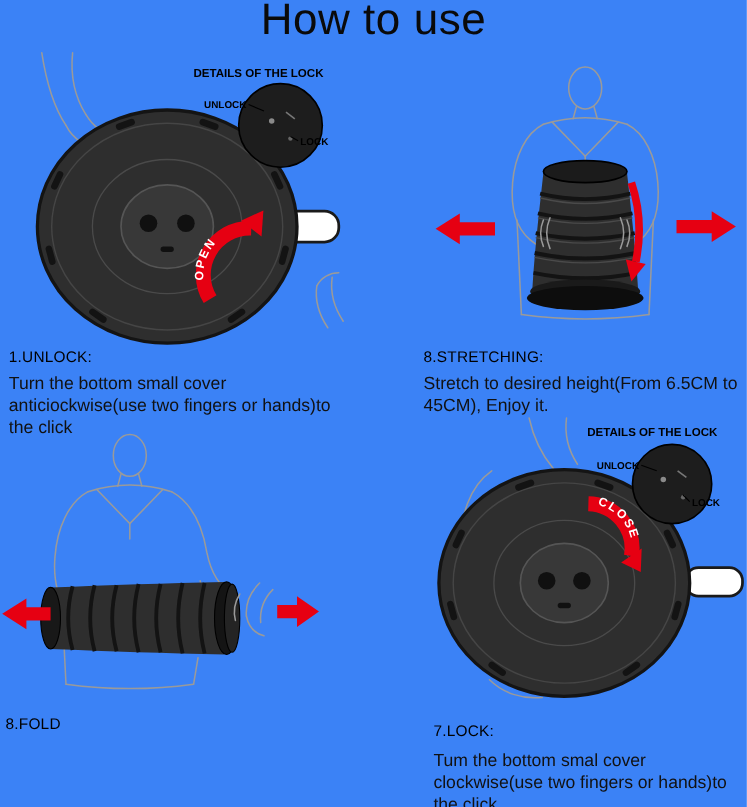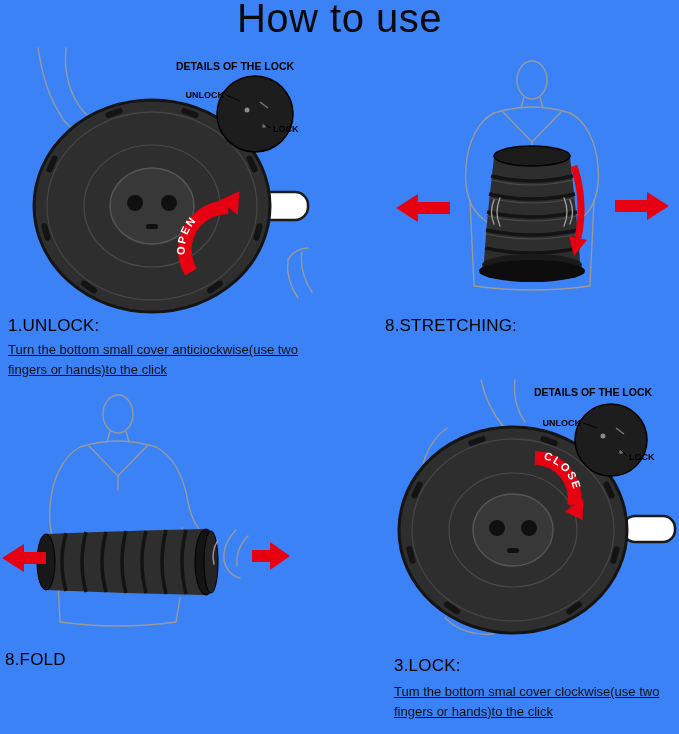--- a/index.html
+++ b/index.html
@@ -2,22 +2,22 @@
 <html><head>
 <meta charset="utf-8">
 <style>
   * { margin:0; padding:0; box-sizing:border-box; }
   html,body { background:#ffffff; }
   .page { position:relative; width:679px; height:734px; background:#3b82f6; overflow:hidden;
           font-family:"Liberation Sans", sans-serif; color:#000; }
   .title { position:absolute; top:-4px; left:0; width:100%; text-align:center;
            font-size:40px; font-weight:500; color:#0a0a0a; letter-spacing:0.5px; }
   .illus { position:absolute; }
-  .head { position:absolute; font-size:17px; color:#000; letter-spacing:0.2px; }
-  .body { position:absolute; font-size:13px; line-height:20px; color:#111;text-decoration:underline; }
+  .head { position:absolute; font-size:14px; color:#000; letter-spacing:0.2px; }
+  .body { position:absolute; font-size:16px; line-height:20px; color:#111; }
   .p1h{left:8px;top:316px}   .p1b{left:8px;top:340px;width:312px}
   .p2h{left:385px;top:316px} .p2b{left:385px;top:340px;width:292px}
   .p3h{left:5px;top:650px}   .p3b{left:5px;top:672px;width:318px}
   .p4h{left:394px;top:656px} .p4b{left:394px;top:682px;width:280px}
   .sketch * { fill:none; stroke:#9a9a9a; stroke-width:1.4; stroke-linecap:round; }
   .ridge    { fill:none; stroke:#131313; stroke-width:3.5; }
   .ridge-hi { fill:none; stroke:#4a4a4a; stroke-width:1.2; }
   .inset-title { font-size:10.5px; font-weight:bold; fill:#000; }
   .inset-label { font-size:9px;  font-weight:bold; fill:#000; }
   .arrow-label { font-size:13px; font-weight:bold; fill:#ffffff; letter-spacing:2px; }
@@ -121,20 +121,21 @@
       <path d="M180,150 q5,12 0,24"></path>
     </g>
     <g>
       <path d="M184,116 C192,140 193,164 188,188" fill="none" stroke="#e60012" stroke-width="7"></path>
       <polygon points="184,206 197,190 179,186" fill="#e60012"></polygon>
     </g>
     <polygon points="60,152 28,152 28,144 6,158 28,172 28,164 60,164" fill="#e60012"></polygon>
     <polygon points="225,150 257,150 257,142 279,156 257,170 257,162 225,162" fill="#e60012"></polygon>
   </svg>
   <div class="head p2h">8.STRETCHING:</div>
+  <div class="body p2b">Stretch to desired height(From 6.5CM to 45CM), Enjoy it.</div>
 
   <svg class="illus" style="left:0px;top:382px;width:305px;height:265px" viewBox="0 0 305 265">
     <g class="sketch">
       <ellipse cx="118" cy="32" rx="15" ry="19"></ellipse>
       <path d="M110,49 L107,60"></path>
       <path d="M126,49 L129,60"></path>
       <path d="M80,65 Q118,53 156,65"></path>
       <path d="M88,63 L118,94 L148,63"></path>
       <path d="M118,94 L118,108"></path>
       <path d="M80,65 C62,75 52,98 50,124 C48,148 54,166 64,176"></path>
@@ -206,16 +207,16 @@
       <circle cx="226" cy="62" r="36" fill="#1d1d1d" stroke="#000000" stroke-width="1.5"></circle>
       <circle cx="218" cy="58" r="2.5" fill="#8a8a8a"></circle>
       <path d="M231,50 L239,56" stroke="#777777" stroke-width="1.5"></path>
       <circle cx="236" cy="74" r="2" fill="#666666"></circle>
       <text x="196" y="48" class="inset-label" text-anchor="end">UNLOCK</text>
       <line x1="198" y1="45" x2="212" y2="50" stroke="#000000" stroke-width="1"></line>
       <text x="244" y="82" class="inset-label" text-anchor="start">LOCK</text>
       <line x1="236" y1="72" x2="242" y2="78" stroke="#000000" stroke-width="1"></line>
     </g>
   </svg>
-  <div class="head p4h">3.LOCK:</div>
+  <div class="head p4h">7.LOCK:</div>
   <div class="body p4b">Tum the bottom smal cover clockwise(use two fingers or hands)to the click</div>
 
 </div>
 
 </body></html>

